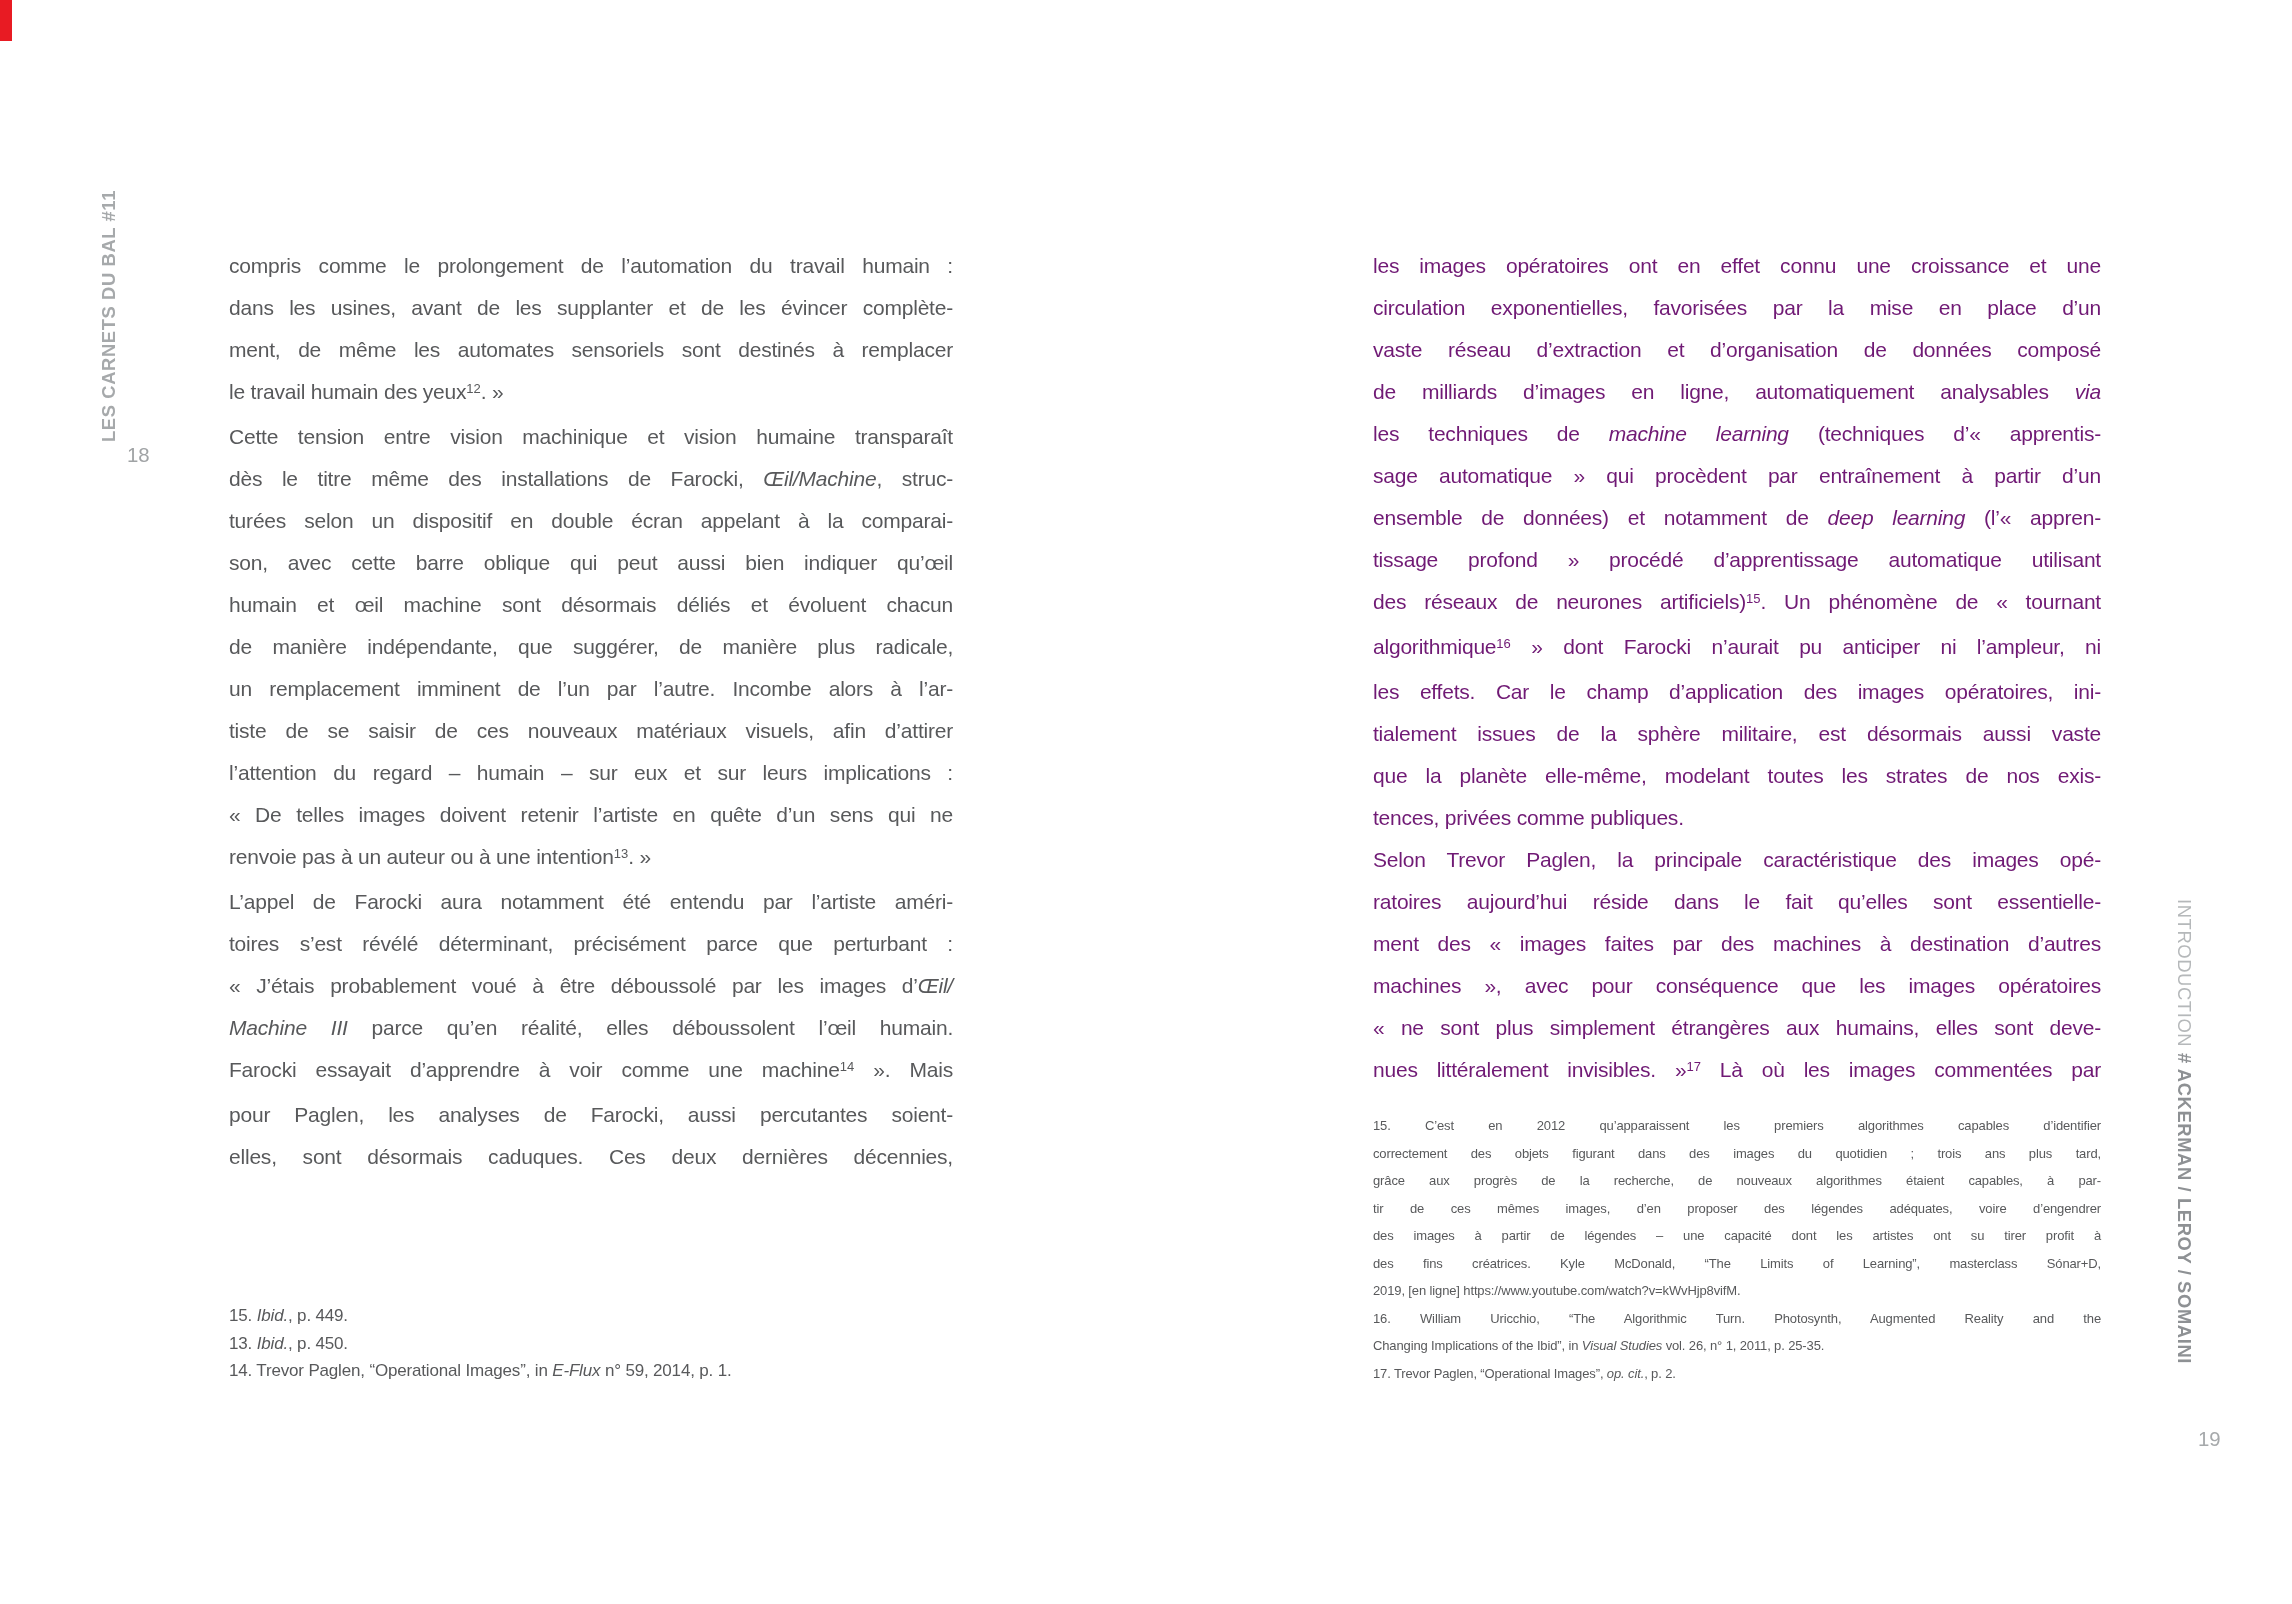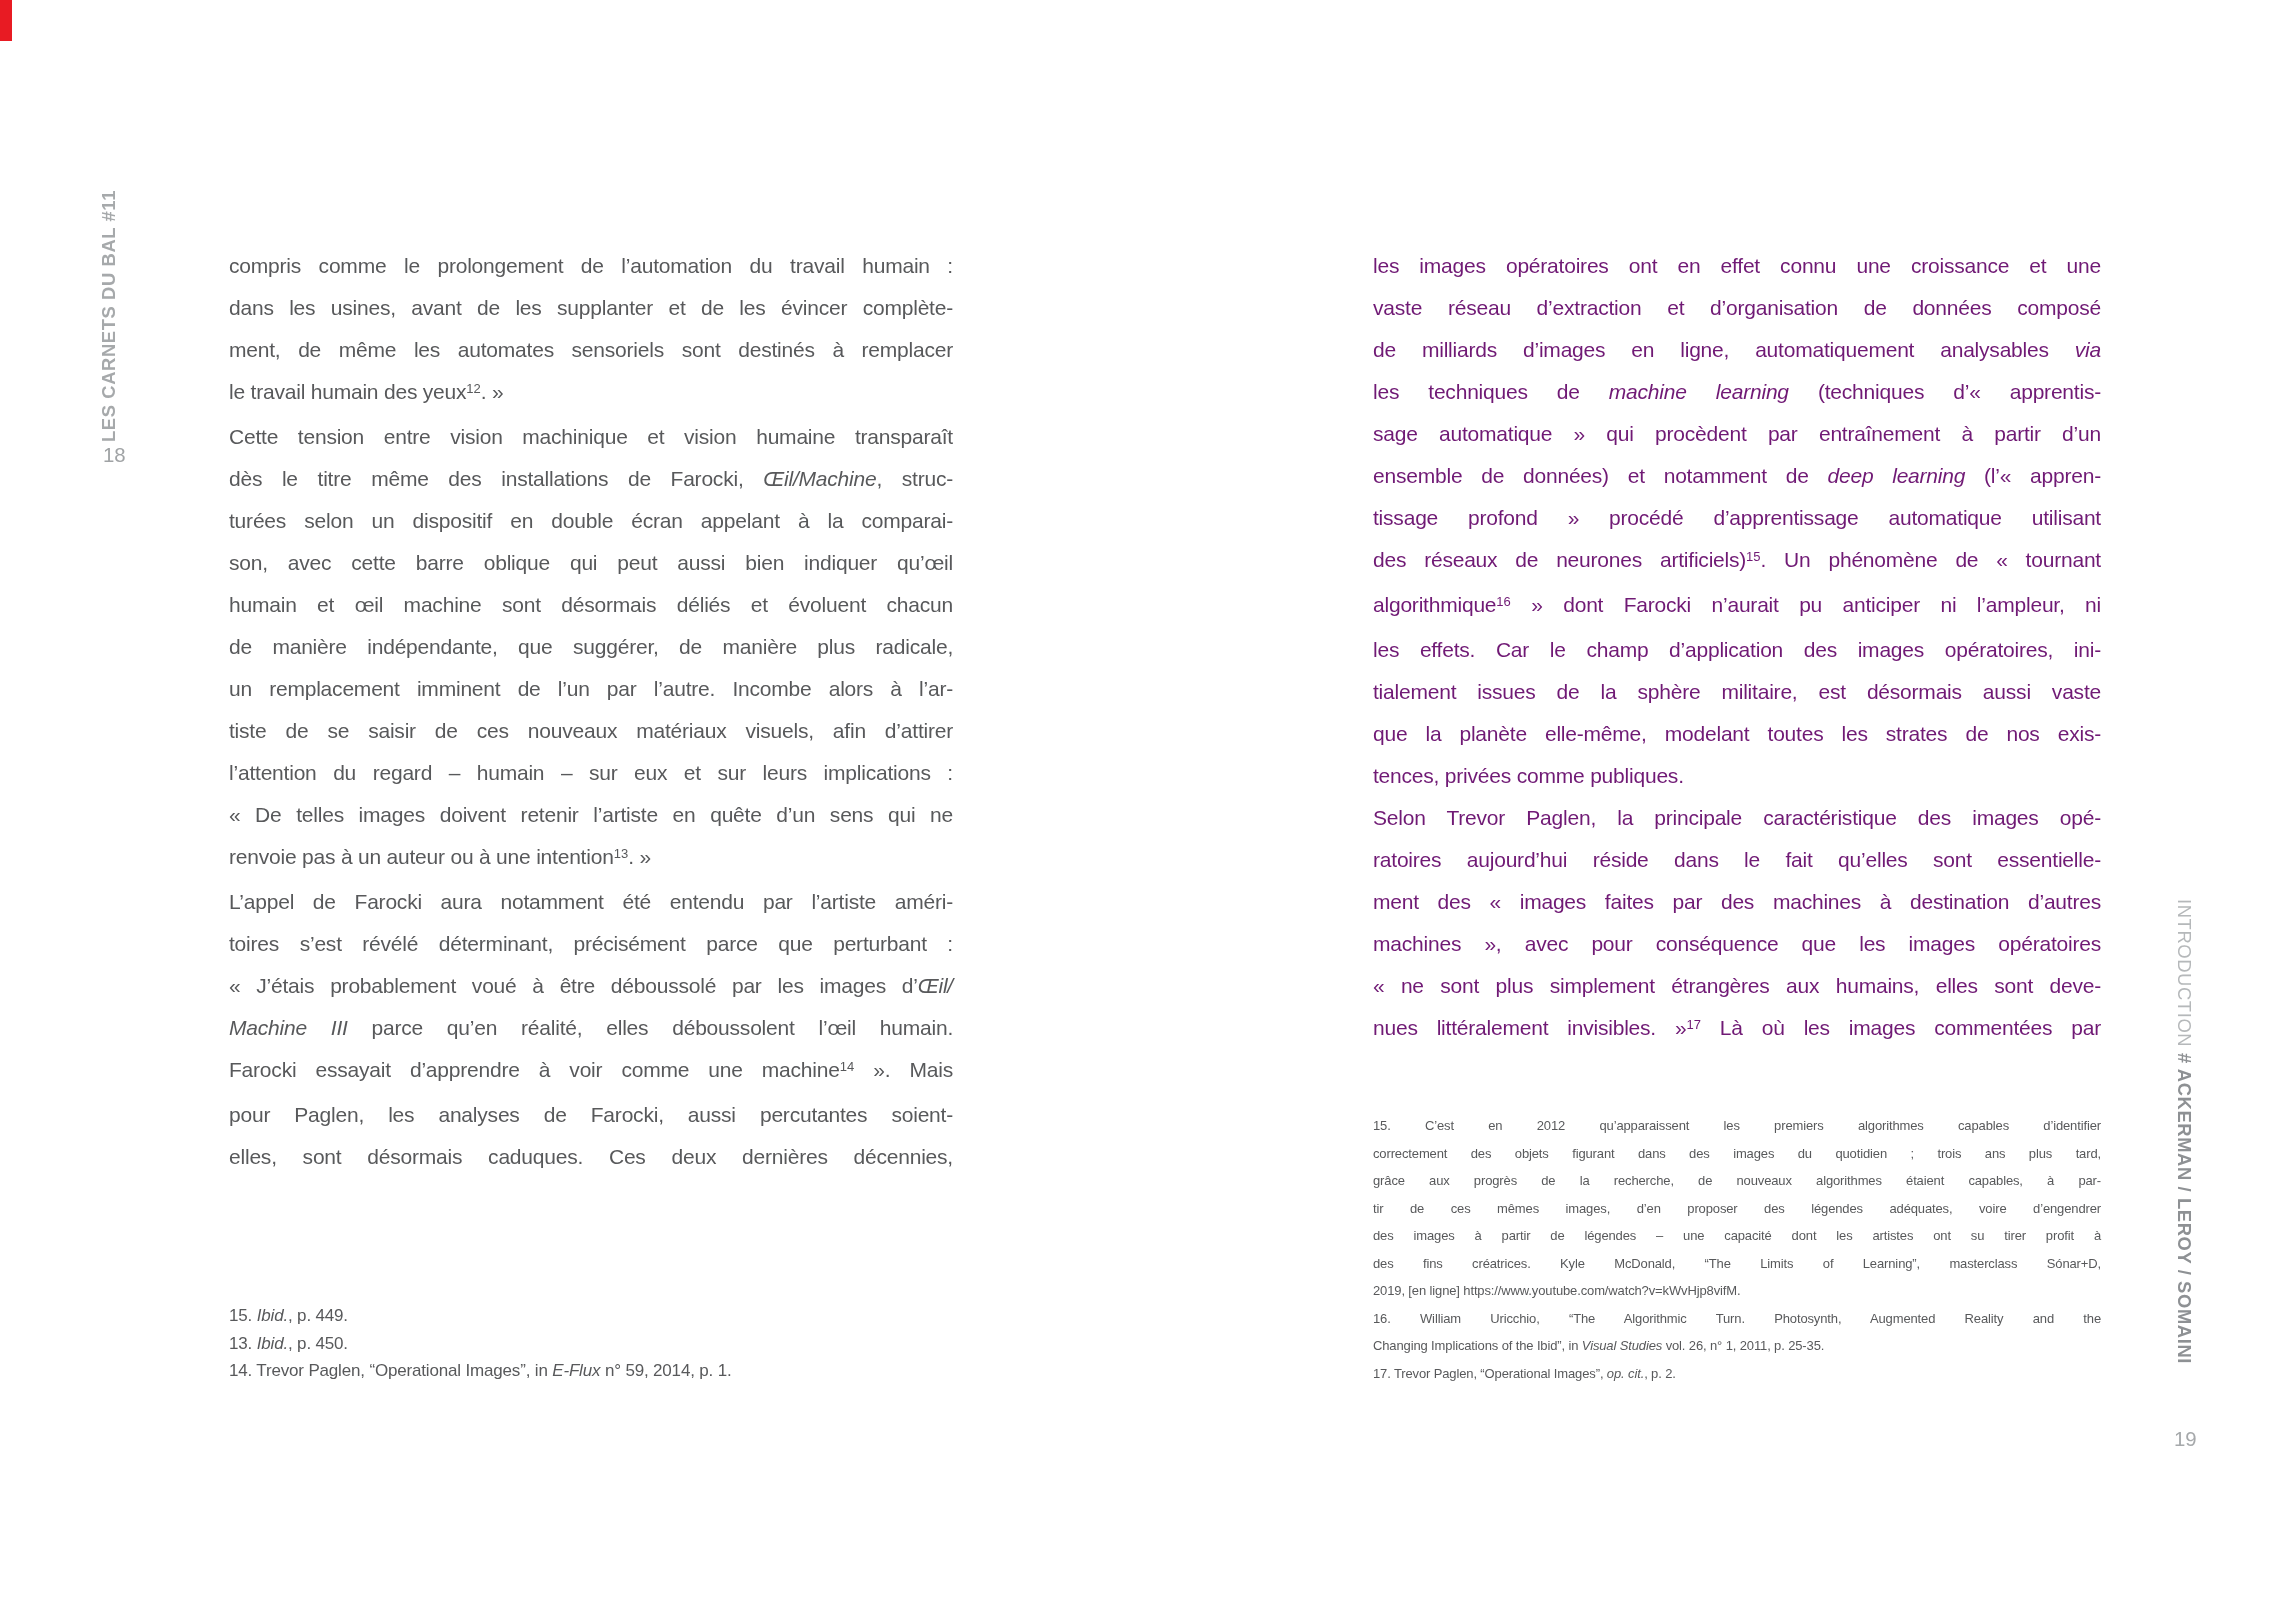--- a/index.html
+++ b/index.html
@@ -20,21 +20,21 @@
     white-space:nowrap;
     font-size:18.4px;font-weight:bold;letter-spacing:0.6px;
   }
   .right-margin-rot{
     position:absolute;left:2195px;top:899px;
     transform:rotate(90deg);transform-origin:0 0;
     white-space:nowrap;
     font-size:18.4px;letter-spacing:0.6px;
   }
   .intro-bold{font-weight:bold;}
-  .pagenum{position:absolute;font-size:20.4px;}
+  .pagenum{position:absolute;font-size:20.4px;margin-left:24px;}
   .pagenum-left{left:103px;top:444px;}
   .pagenum-right{left:2174px;top:1428px;}
   
   .col{position:absolute;}
   .col-left-body{left:229px;top:245px;width:724px;font-size:21px;line-height:42px;letter-spacing:-0.01em;}
   .col-right-body{left:1373px;top:245px;width:728px;font-size:21px;line-height:42px;letter-spacing:-0.01em;}
   .col-left-foot{left:229px;top:1302px;width:724px;font-size:17px;line-height:27.5px;letter-spacing:-0.01em;}
   .col-right-foot{left:1373px;top:1112px;width:728px;font-size:13px;line-height:27.5px;letter-spacing:-0.01em;}
   .line{text-align:justify;text-justify:inter-word;}
   .line.j{text-align-last:justify;}
@@ -78,20 +78,21 @@
       <div class="line j"><span>elles, sont désormais caduques. Ces deux dernières décennies,</span></div>
     </div>
   <div class="col col-left-foot" style="color: rgb(88, 89, 91);">
       <div class="line e"><span>15. </span><span class="it">Ibid.</span><span>, p. 449.</span></div>
       <div class="line e"><span>13. </span><span class="it">Ibid.</span><span>, p. 450.</span></div>
       <div class="line e"><span>14. Trevor Paglen, “Operational Images”, in </span><span class="it">E-Flux</span><span> n° 59, 2014, p. 1.</span></div>
     </div>
 
   <div class="col col-right-body" style="color: #701a75;">
       <div class="line j"><span>les images opératoires ont en effet connu une croissance et une</span></div>
+      <div class="line j"><span>circulation exponentielles, favorisées par la mise en place d’un</span></div>
       <div class="line j"><span>vaste réseau d’extraction et d’organisation de données composé</span></div>
       <div class="line j"><span>de milliards d’images en ligne, automatiquement analysables </span><span class="it">via</span></div>
       <div class="line j"><span>les techniques de </span><span class="it">machine learning</span><span> (techniques d’« apprentis-</span></div>
       <div class="line j"><span>sage automatique » qui procèdent par entraînement à partir d’un</span></div>
       <div class="line j"><span>ensemble de données) et notamment de </span><span class="it">deep learning</span><span> (l’« appren-</span></div>
       <div class="line j"><span>tissage profond » procédé d’apprentissage automatique utilisant</span></div>
       <div class="line j"><span>des réseaux de neurones artificiels)</span><span class="sup">15</span><span>. Un phénomène de « tournant</span></div>
       <div class="line j"><span>algorithmique</span><span class="sup">16</span><span> » dont Farocki n’aurait pu anticiper ni l’ampleur, ni</span></div>
       <div class="line j"><span>les effets. Car le champ d’application des images opératoires, ini-</span></div>
       <div class="line j"><span>tialement issues de la sphère militaire, est désormais aussi vaste</span></div>

